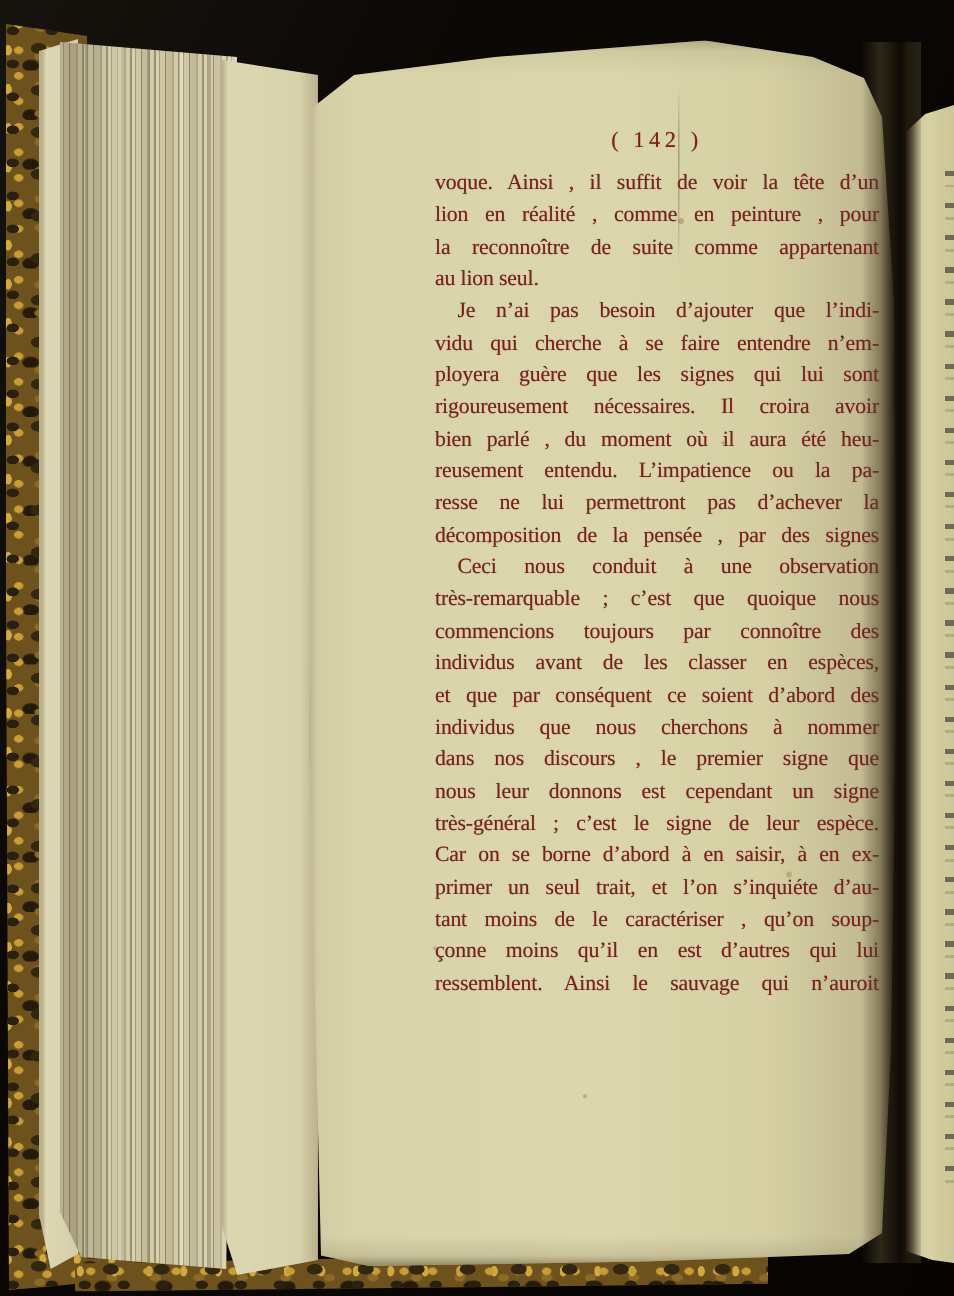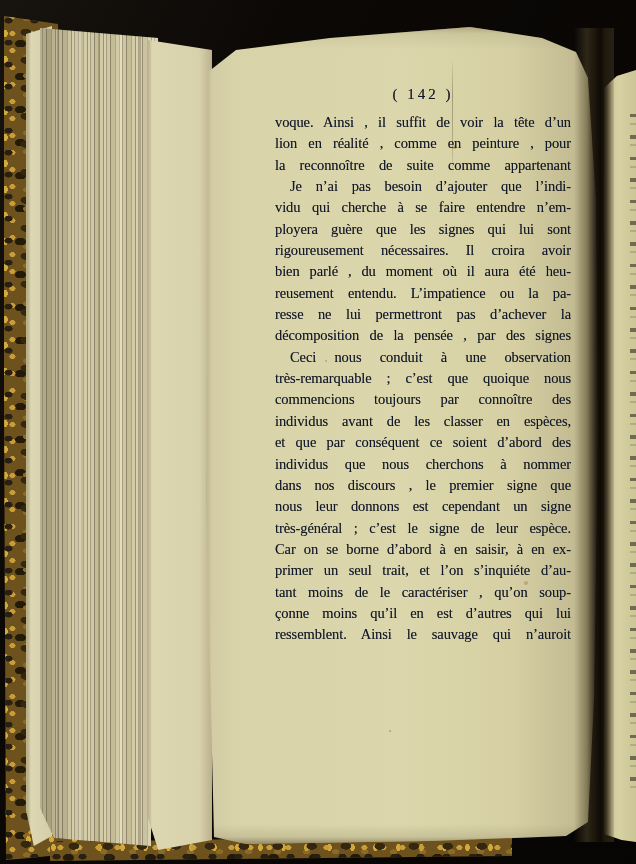--- a/index.html
+++ b/index.html
@@ -85,22 +85,22 @@
       radial-gradient(circle 1.6px at 70% 33%,rgba(145,115,65,.4) 0 60%,transparent 75%);
     background-repeat:no-repeat;
   }
   .scratch{
     left:452px;top:58px;width:1px;height:120px;z-index:6;
     background:linear-gradient(180deg,transparent,rgba(120,110,80,.55) 30%,rgba(120,110,80,.4) 70%,transparent);
   }
 
   
   .content{
-    left:275px;top:86px;width:296px;z-index:6;
-    color:#0f172a;
+    left:290px;top:86px;width:296px;z-index:6;
+    color:#7f1d1d;
     text-shadow:0 0 .6px rgba(60,55,44,.55);
   }
   .pagenum{
     height:26px;text-align:center;font-size:15px;letter-spacing:3px;
   }
   .textline{
     font-size:14.5px;line-height:21.35px;letter-spacing:-.1px;
     text-align:justify;text-align-last:justify;white-space:normal;
   }
   .textline.indent{text-indent:15px;}
@@ -135,20 +135,21 @@
 <div class="abs page"></div>
 <div class="abs scratch"></div>
 
 <div class="abs content">
   <div class="pagenum">( 142 )</div>
   <div>
 
   <div class="textline">voque. Ainsi , il suffit de voir la tête d’un</div>
       <div class="textline">lion en réalité , comme en peinture , pour</div>
       <div class="textline">la reconnoître de suite comme appartenant</div>
+      <div class="textline end">au lion seul.</div>
       <div class="textline indent">Je n’ai pas besoin d’ajouter que l’indi-</div>
       <div class="textline">vidu qui cherche à se faire entendre n’em-</div>
       <div class="textline">ployera guère que les signes qui lui sont</div>
       <div class="textline">rigoureusement nécessaires. Il croira avoir</div>
       <div class="textline">bien parlé , du moment où il aura été heu-</div>
       <div class="textline">reusement entendu. L’impatience ou la pa-</div>
       <div class="textline">resse ne lui permettront pas d’achever la</div>
       <div class="textline">décomposition de la pensée , par des signes</div>
       <div class="textline indent">Ceci nous conduit à une observation</div>
       <div class="textline">très-remarquable ; c’est que quoique nous</div>

